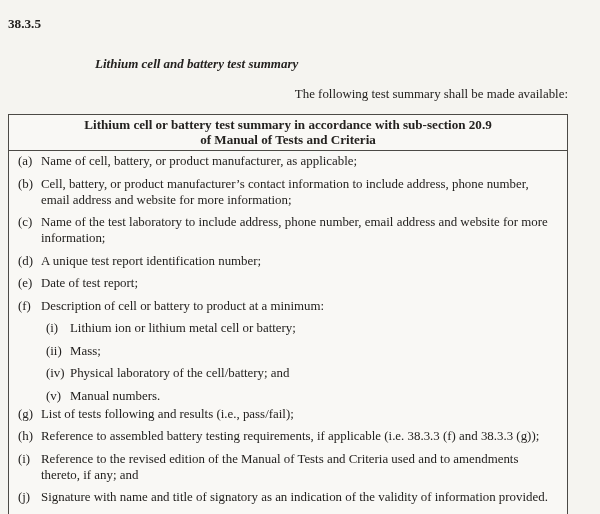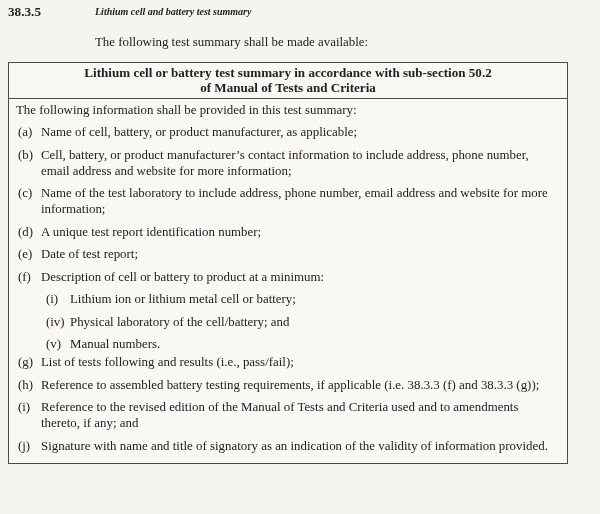--- a/index.html
+++ b/index.html
@@ -13,41 +13,43 @@
   body {
     background: var(--page-bg);
     font-family: "Liberation Serif", serif;
     color: var(--text);
     font-size: 12.9px;
     line-height: 16px;
   }
   .page {
     width: 576px;
     height: 514px;
-    padding: 4px 8px 0 8px;
+    padding: 16px 8px 0 8px;
     overflow: hidden;
     background: var(--page-bg);
   }
   .heading-row {
     display: flex;
     margin-bottom: 14px;
   }
   .sec-num {
     font-weight: bold;
     font-size: 13.2px;
     flex: 0 0 87px;
   }
   .sec-title {
     font-weight: bold;
     font-style: italic;
-    font-size: 10px;
+    font-size: 13px;
+    margin-top: 40px;
   }
   .lead {
     margin-left: 87px;
     margin-bottom: 12px;
+    text-align: right;
   }
   .summary-table {
     border: 1.5px solid var(--border);
     background: var(--table-bg);
   }
   .t-header {
     text-align: center;
     font-weight: bold;
     font-size: 13.1px;
     line-height: 14.5px;
@@ -82,25 +84,24 @@
 
   <div class="heading-row">
     <div class="sec-num">38.3.5</div>
     <div class="sec-title">Lithium cell and battery test summary</div>
   </div>
 
   <div class="lead">The following test summary shall be made available:</div>
 
   <div class="summary-table">
     <div class="t-header">
-      <div>Lithium cell or battery test summary in accordance with sub-section 50.2</div>
+      <div>Lithium cell or battery test summary in accordance with sub-section 20.9</div>
       <div>of Manual of Tests and Criteria</div>
     </div>
     <div class="t-body">
-      <div class="t-intro">The following information shall be provided in this test summary:</div>
 
       <div class="item">
         <span class="lbl">(a)</span>
         <span class="txt">Name of cell, battery, or product manufacturer, as applicable;</span>
       </div>
 
       <div class="item">
         <span class="lbl">(b)</span>
         <span class="txt">Cell, battery, or product manufacturer’s contact information to include address, phone number, email address and website for more information;</span>
       </div>
@@ -124,20 +125,24 @@
         <span class="lbl">(f)</span>
         <span class="txt">Description of cell or battery to product at a minimum:</span>
       </div>
 
       <div class="sub-list">
         <div class="item">
           <span class="lbl">(i)</span>
           <span class="txt">Lithium ion or lithium metal cell or battery;</span>
         </div>
         <div class="item">
+          <span class="lbl">(ii)</span>
+          <span class="txt">Mass;</span>
+        </div>
+        <div class="item">
           <span class="lbl">(iv)</span>
           <span class="txt">Physical laboratory of the cell/battery; and</span>
         </div>
         <div class="item">
           <span class="lbl">(v)</span>
           <span class="txt">Manual numbers.</span>
         </div>
       </div>
 
       <div class="item">

